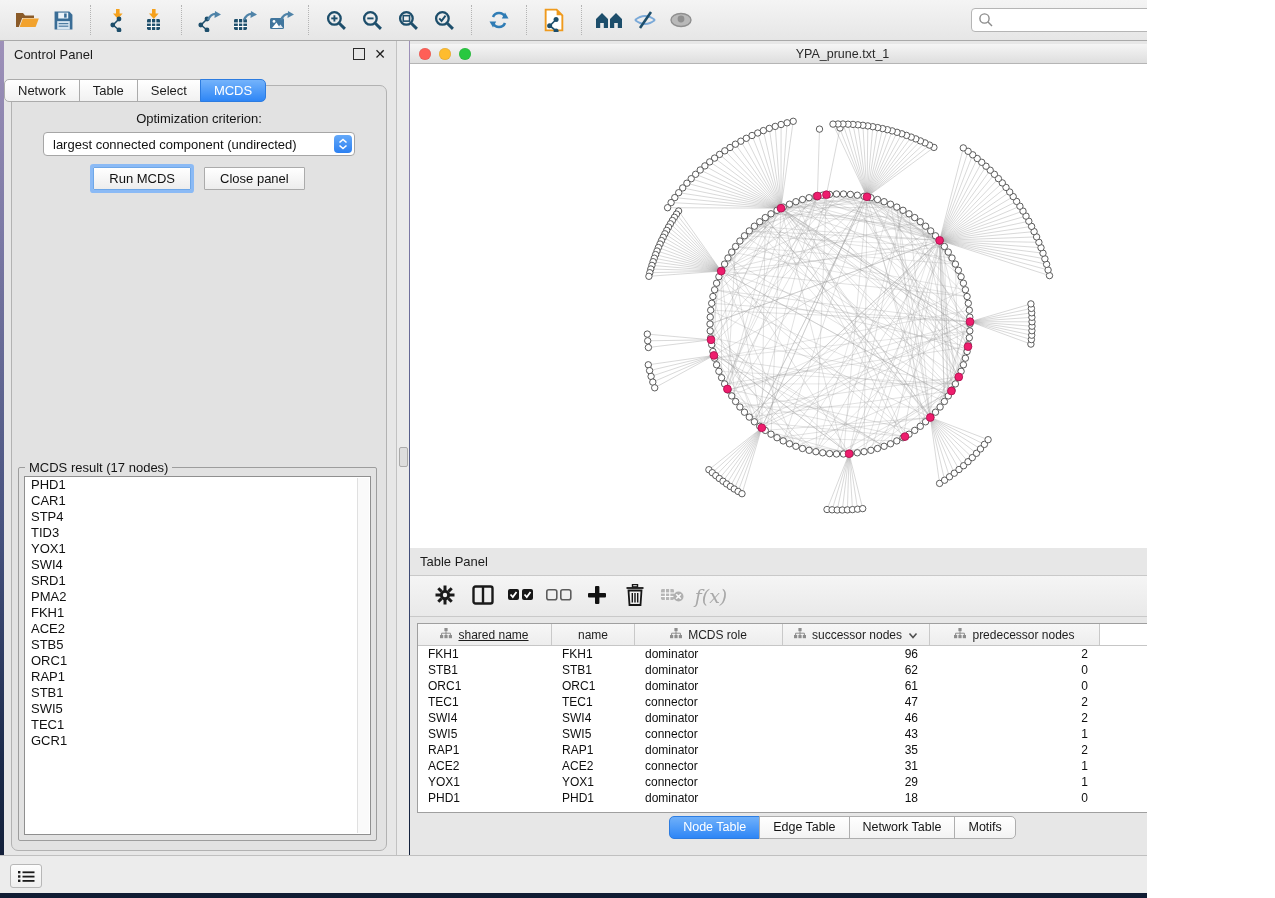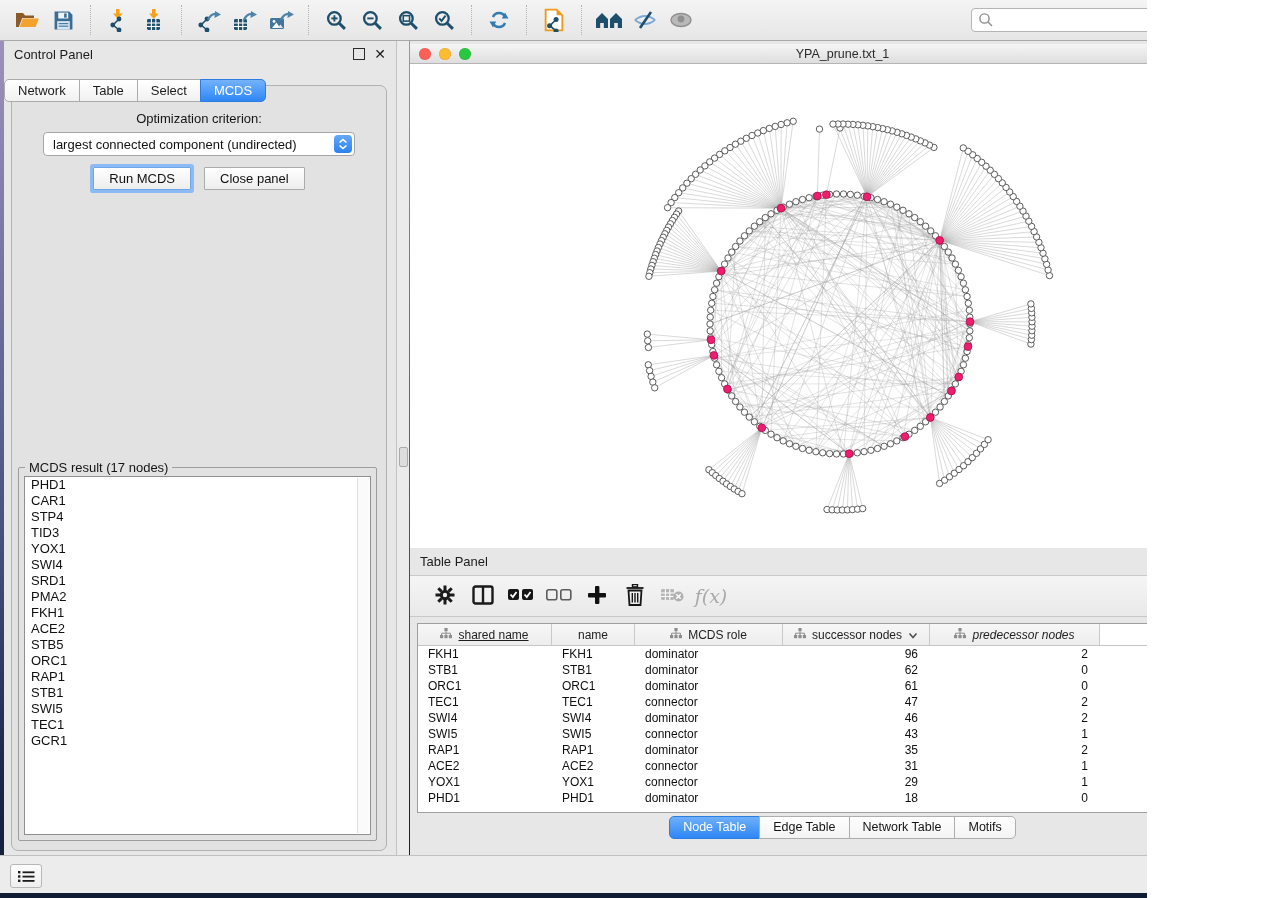--- a/index.html
+++ b/index.html
@@ -1189,21 +1189,21 @@
                       <line x1="1.6" y1="5.2" x2="1.6" y2="7"></line>
                       <line x1="6" y1="5.2" x2="6" y2="7"></line>
                       <line x1="10.4" y1="5.2" x2="10.4" y2="7"></line>
                     </g>
                   </svg></span>
                 <span>successor nodes</span>
                 <span><svg width="10" height="7" viewBox="0 0 10 7">
                     <polyline points="1.5,1.5 5,5.5 8.5,1.5" fill="none" stroke="#4e4e4e" stroke-width="1.5"></polyline>
                   </svg></span>
               </div>
-              <div class="th" style="width: 170px; font-style: italic;">
+              <div class="th" style="width: 170px;">
                 <span><svg width="12" height="11" viewBox="0 0 12 11">
                     <g fill="#8d8d8d">
                       <rect x="4.4" y="0" width="3.2" height="3.2"></rect>
                       <rect x="0" y="7" width="3.2" height="3.2"></rect>
                       <rect x="4.4" y="7" width="3.2" height="3.2"></rect>
                       <rect x="8.8" y="7" width="3.2" height="3.2"></rect>
                     </g>
                     <g stroke="#8d8d8d" stroke-width="1">
                       <line x1="6" y1="3.2" x2="6" y2="5.2"></line>
                       <line x1="1.6" y1="5.2" x2="10.4" y2="5.2"></line>

